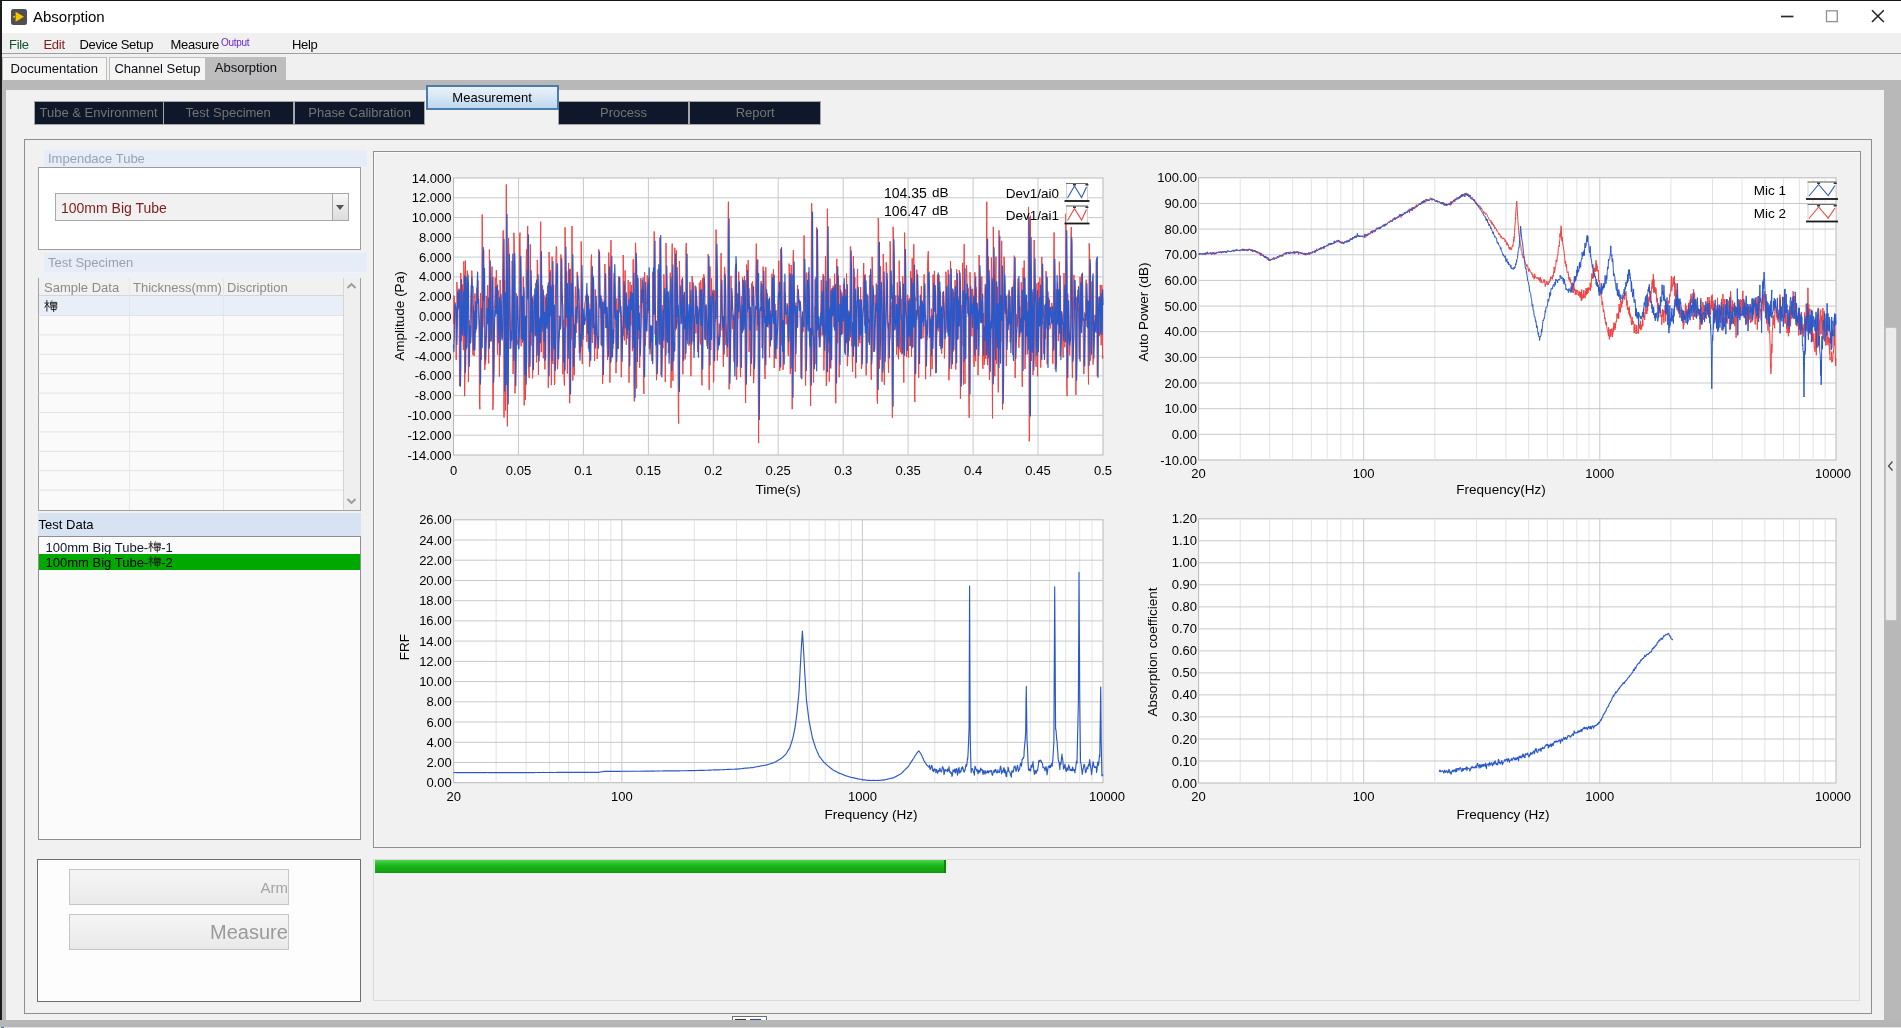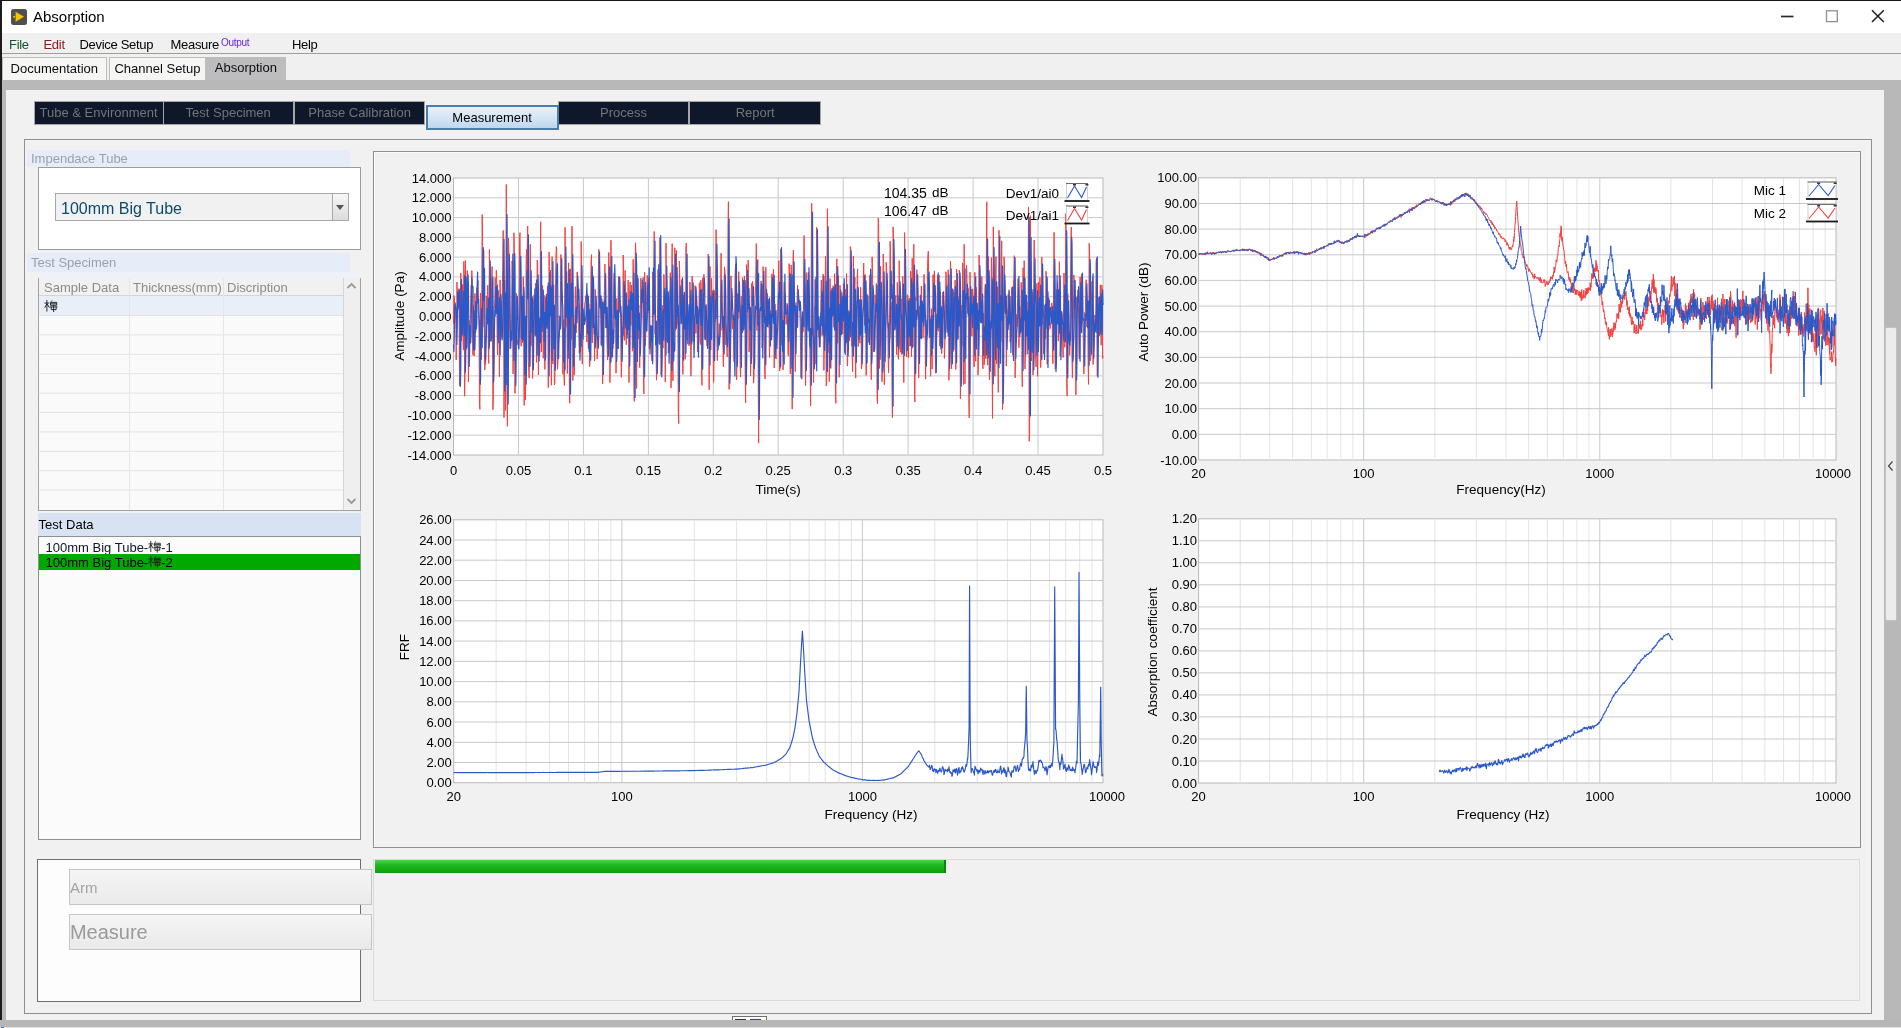--- a/index.html
+++ b/index.html
@@ -1,20 +1,20 @@
 <!DOCTYPE html>
 <html><head><meta charset="utf-8"><style>
 *{margin:0;padding:0;box-sizing:border-box}
 body{width:1901px;height:1028px;overflow:hidden;font-family:"Liberation Sans",sans-serif;background:#b8b8b8}
 #root{position:relative;width:1901px;height:1028px;background:#b8b8b8;overflow:hidden}
 .abs{position:absolute}
 .tab1{position:absolute;top:56.5px;height:23.5px;background:#f5f5f4;border:1px solid #bebebe;border-bottom:none;color:#0c0c14;font-size:13px;text-align:center;line-height:22px}
 .stab{position:absolute;top:100.5px;height:24px;background:#0f172a;border:1px solid #a6a6a6;color:#757575;font-size:13px;text-align:center;line-height:22px}
-.hdr{position:absolute;left:27px;width:323.2px;background:#e7edf8;color:#99a1b0;font-size:13px;line-height:17px;padding-left:4px}
-.btn{position:absolute;left:30.5px;width:303px;text-align:left;background:linear-gradient(180deg,#f5f5f5 0%,#efefef 55%,#e9e9e9 100%);border:1px solid #c6c6c6}
+.hdr{position:absolute;left:44px;width:323.2px;background:#e7edf8;color:#99a1b0;font-size:13px;line-height:17px;padding-left:4px}
+.btn{position:absolute;left:30.5px;width:220px;text-align:right;background:linear-gradient(180deg,#f5f5f5 0%,#efefef 55%,#e9e9e9 100%);border:1px solid #c6c6c6}
 </style></head><body>
 <div id="root">
     <div class="abs" style="left:0;top:0;width:1901px;height:33px;background:#fff;border-top:1.5px solid #151515"></div>
     <div class="abs" style="left:11px;top:9px;width:15.5px;height:15.5px;background:#4f4f4f;border-radius:2.5px"><svg width="15.5" height="15.5" viewBox="0 0 15.5 15.5">
         <polygon points="4.6,2.8 13,7.75 4.6,12.7" fill="#f5c400"></polygon>
         <rect x="2.2" y="6.9" width="1.8" height="1.7" fill="#f5c400"></rect>
       </svg></div>
     <div class="abs" style="left:33px;top:8px;font-size:15px;color:#000">Absorption</div>
     <svg class="abs" style="left:1770px;top:0" width="125" height="33">
       <path d="M11 16.5 H23.5" stroke="#2a2a2a" stroke-width="1.7"></path>
@@ -30,27 +30,27 @@
     <div class="abs" style="left:221px;top:36.5px;font-size:10px;color:#6d28d9;letter-spacing:-0.3px">Output</div>
     <div class="abs" style="left:292px;top:36.5px;font-size:13px;color:#000;letter-spacing:-0.3px">Help</div>
     <div class="tab1" style="left:1.7px;width:105.3px">Documentation</div>
     <div class="tab1" style="left:108.6px;width:97.7px">Channel Setup</div>
     <div class="abs" style="left:205.6px;top:56.5px;width:80.6px;height:23.5px;background:#bdbdbd;color:#0c0c14;font-size:13px;text-align:center;line-height:22px;z-index:3">Absorption</div>
     <div class="abs" style="left:6px;top:89.5px;width:1878px;height:930.8px;background:#f1f1f1"></div>
     <div class="abs" style="left:24.4px;top:138.6px;width:1847.8px;height:875.8px;border:1px solid #8f8f8f"></div>
     <div class="stab" style="left:33.5px;width:130.2px">Tube &amp; Environment</div>
     <div class="stab" style="left:162.6px;width:131.2px">Test Specimen</div>
     <div class="stab" style="left:293.8px;width:131.7px">Phase Calibration</div>
-    <div class="abs" style="left:425.5px;top:105px;width:133.2px;height:25.4px;background:linear-gradient(180deg,#e8f1fa 0%,#d8e7f5 45%,#bed7ee 100%);border:2px solid #4a7dab;color:#000;font-size:13px;text-align:center;line-height:21px;z-index:2">Measurement</div>
+    <div class="abs" style="left:425.5px;top:85px;width:133.2px;height:25.4px;background:linear-gradient(180deg,#e8f1fa 0%,#d8e7f5 45%,#bed7ee 100%);border:2px solid #4a7dab;color:#000;font-size:13px;text-align:center;line-height:21px;z-index:2">Measurement</div>
     <div class="stab" style="left:557.7px;width:131.7px">Process</div>
     <div class="stab" style="left:689.4px;width:131.6px">Report</div>
     <div class="hdr" style="top:150.4px;height:16.6px">Impendace Tube</div>
     <div class="abs" style="left:37.6px;top:167px;width:323.2px;height:83.3px;background:#fff;border:1px solid #9c9c9c"></div>
     <div class="abs" style="left:54.9px;top:193.2px;width:294.1px;height:27.6px;background:#f1f1f1;border:1px solid #a8a8a8"></div>
-    <div class="abs" style="left:61px;top:199.5px;font-size:16px;color:#0c4a6e">100mm Big Tube</div>
+    <div class="abs" style="left:61px;top:199.5px;font-size:14px;color:#7f1d1d">100mm Big Tube</div>
     <div class="abs" style="left:332px;top:194.2px;width:16px;height:25.6px;background:linear-gradient(180deg,#f7f7f7,#dcdcdc);border-left:1px solid #a8a8a8"></div>
     <div class="abs" style="left:335.5px;top:204.5px;width:0;height:0;border-left:4.5px solid transparent;border-right:4.5px solid transparent;border-top:5px solid #555"></div>
     <div class="hdr" style="top:253.3px;height:19px;line-height:19px">Test Specimen</div>
     <div class="abs" style="left:37.6px;top:272.3px;width:323.2px;height:5.2px;background:#edf2f9"></div>
     <div class="abs" style="left:37.6px;top:277.5px;width:323.2px;height:233px;background:#fafafa;border:1px solid #a2a2a2;border-top:none"></div>
     <div class="abs" style="left:38.6px;top:277.5px;width:304px;height:18.5px;background:#f1f1f1;border-bottom:1px solid #d5d5d5"></div>
     <div class="abs" style="left:44px;top:280px;font-size:13px;color:#8b8b8b">Sample Data</div>
     <div class="abs" style="left:133px;top:280px;font-size:13px;color:#8b8b8b">Thickness(mm)</div>
     <div class="abs" style="left:227px;top:280px;font-size:13px;color:#8b8b8b">Discription</div>
     <div class="abs" style="left:38.6px;top:296px;width:304.7px;height:19.5px;background:#e9eff9"></div>

